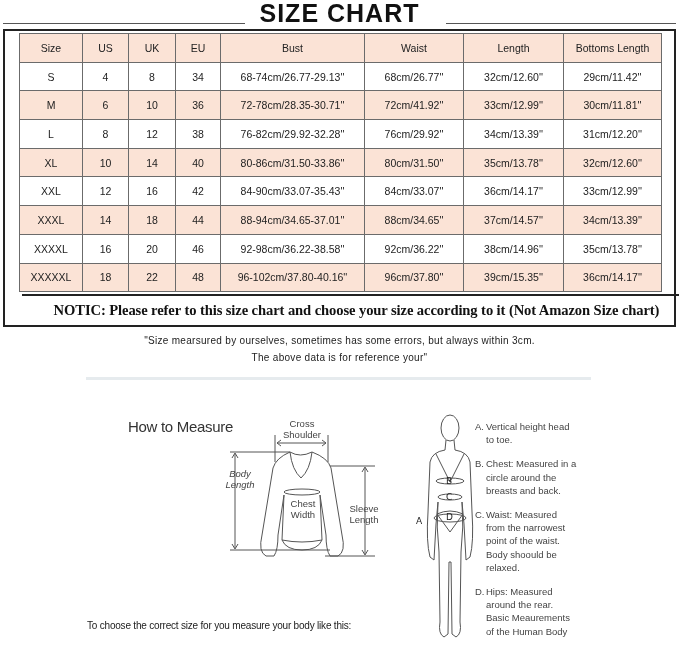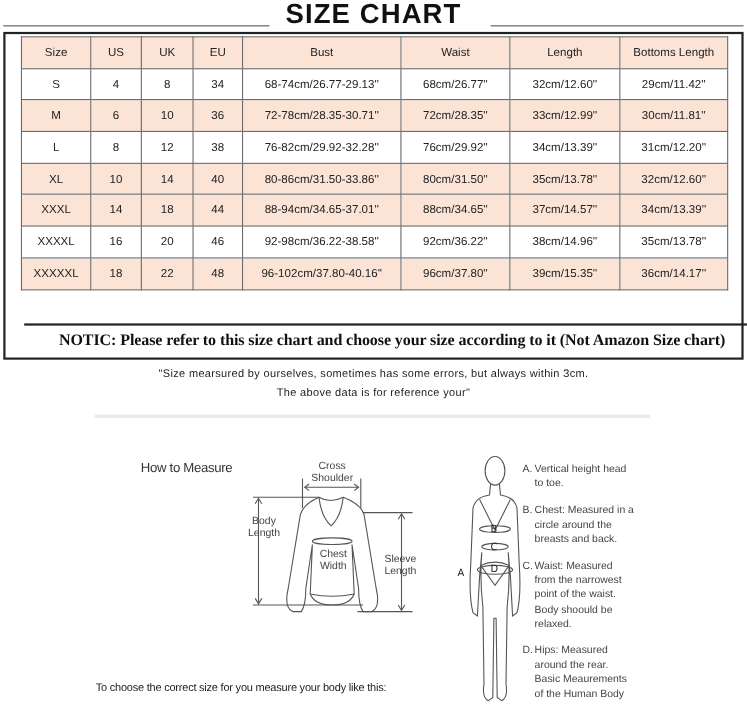--- a/index.html
+++ b/index.html
@@ -25,21 +25,21 @@
 
   .notice { position: absolute; left: 5px; top: 294px; width: 669px; height: 31px;
             border-top: 2px solid #222; text-align: center; font-family: "Liberation Serif", serif;
             font-weight: 700; font-size: 14.6px; line-height: 29px; color: #111; white-space: nowrap;
             letter-spacing: -0.1px; margin-left: 17px; }
 
   .disclaimer { position: absolute; left: 0; width: 679px; text-align: center;
                 font-size: 10px; color: #222; letter-spacing: 0.3px; }
   .divider { position: absolute; left: 86px; top: 377px; width: 505px; height: 3px; background: #e6ebee; }
 
-  .howto-title { position: absolute; left: 128px; top: 418px; font-size: 12px; color: #333; letter-spacing: -0.3px; }
+  .howto-title { position: absolute; left: 128px; top: 418px; font-size: 15px; color: #333; letter-spacing: -0.3px; }
   .diagram-label { position: absolute; font-size: 9.5px; color: #444; line-height: 11px; text-align: center; }
   .bottom-text { position: absolute; left: 87px; top: 620px; font-size: 10px; color: #222; letter-spacing: -0.2px; }
 
   .steps { position: absolute; left: 475px; top: 420px; width: 140px; font-size: 9.5px; color: #444; line-height: 13.2px; }
   .step { position: relative; margin-bottom: 11px; }
   .step .letter { position: absolute; left: 0; top: 0; }
   .step .text { padding-left: 11px; display: block; }
   svg { position: absolute; overflow: visible; }
 </style>
 </head>
@@ -84,21 +84,21 @@
       <td>68cm/26.77''</td>
       <td>32cm/12.60''</td>
       <td>29cm/11.42''</td>
     </tr>
     <tr class="shade">
       <td>M</td>
       <td>6</td>
       <td>10</td>
       <td>36</td>
       <td>72-78cm/28.35-30.71''</td>
-      <td>72cm/28.35''</td>
+      <td>72cm/41.92''</td>
       <td>33cm/12.99''</td>
       <td>30cm/11.81''</td>
     </tr>
     <tr class="plain">
       <td>L</td>
       <td>8</td>
       <td>12</td>
       <td>38</td>
       <td>76-82cm/29.92-32.28''</td>
       <td>76cm/29.92''</td>
@@ -107,20 +107,30 @@
     </tr>
     <tr class="shade">
       <td>XL</td>
       <td>10</td>
       <td>14</td>
       <td>40</td>
       <td>80-86cm/31.50-33.86''</td>
       <td>80cm/31.50''</td>
       <td>35cm/13.78''</td>
       <td>32cm/12.60''</td>
+    </tr>
+    <tr class="plain">
+      <td>XXL</td>
+      <td>12</td>
+      <td>16</td>
+      <td>42</td>
+      <td>84-90cm/33.07-35.43''</td>
+      <td>84cm/33.07''</td>
+      <td>36cm/14.17''</td>
+      <td>33cm/12.99''</td>
     </tr>
     <tr class="shade">
       <td>XXXL</td>
       <td>14</td>
       <td>18</td>
       <td>44</td>
       <td>88-94cm/34.65-37.01''</td>
       <td>88cm/34.65''</td>
       <td>37cm/14.57''</td>
       <td>34cm/13.39''</td>
@@ -180,21 +190,21 @@
     <path d="M70,12 Q80,18 92,12 Q108,18 111,28 L122,95 Q126,112 118,116 L110,116 Q106,110 106,95 L100,55 L102,100 Q98,110 82,110 Q66,110 62,100 L64,55 L58,95 Q58,110 54,116 L46,116 Q38,112 42,95 L53,28 Q56,18 70,12 Z"></path>
     <path d="M70,12 Q72,30 81,38 Q90,30 92,12"></path>
     <path d="M62,100 Q82,104 102,100"></path>
     <ellipse cx="82" cy="52" rx="18" ry="3"></ellipse>
   </g>
 </svg>
 <div class="diagram-label" style="left:280px; top:418px; width:44px;">
   <div>Cross</div>
   <div>Shoulder</div>
 </div>
-<div class="diagram-label" style="left:220px; top:468px; width:40px;">
+<div class="diagram-label" style="left:220px; top:468px; width:40px;font-style:italic;">
   <div>Body</div>
   <div>Length</div>
 </div>
 <div class="diagram-label" style="left:283px; top:498px; width:40px;">
   <div>Chest</div>
   <div>Width</div>
 </div>
 <div class="diagram-label" style="left:344px; top:503px; width:40px;">
   <div>Sleeve</div>
   <div>Length</div>

